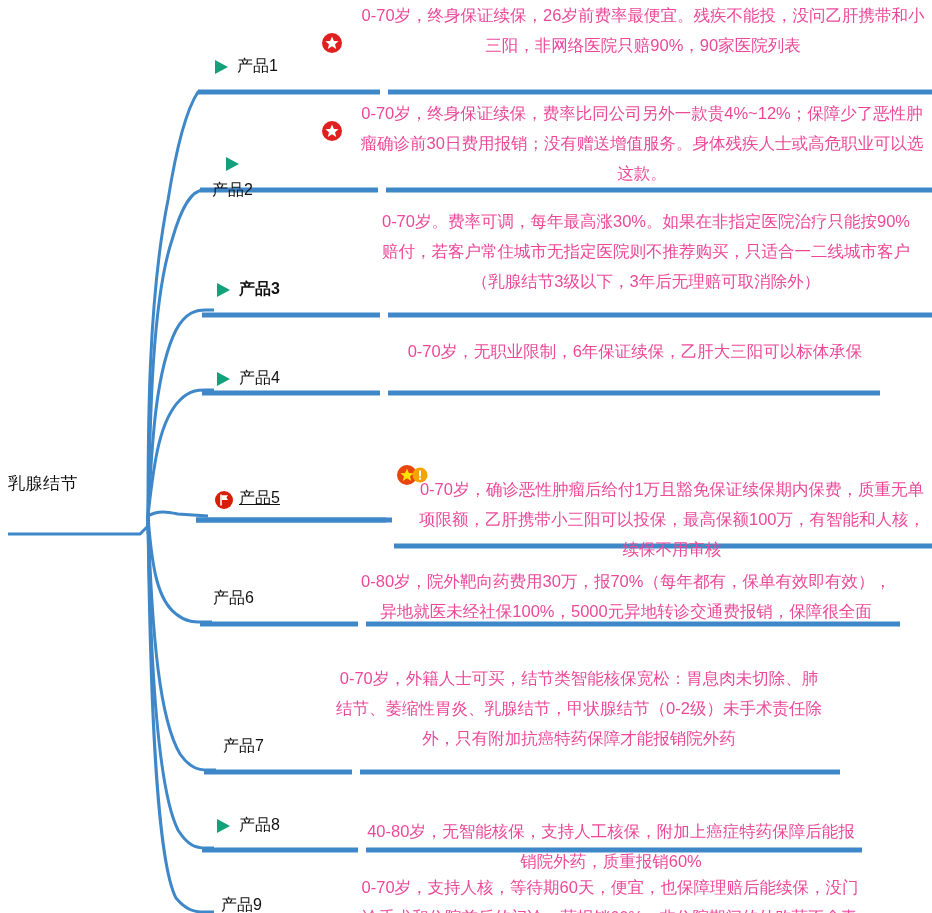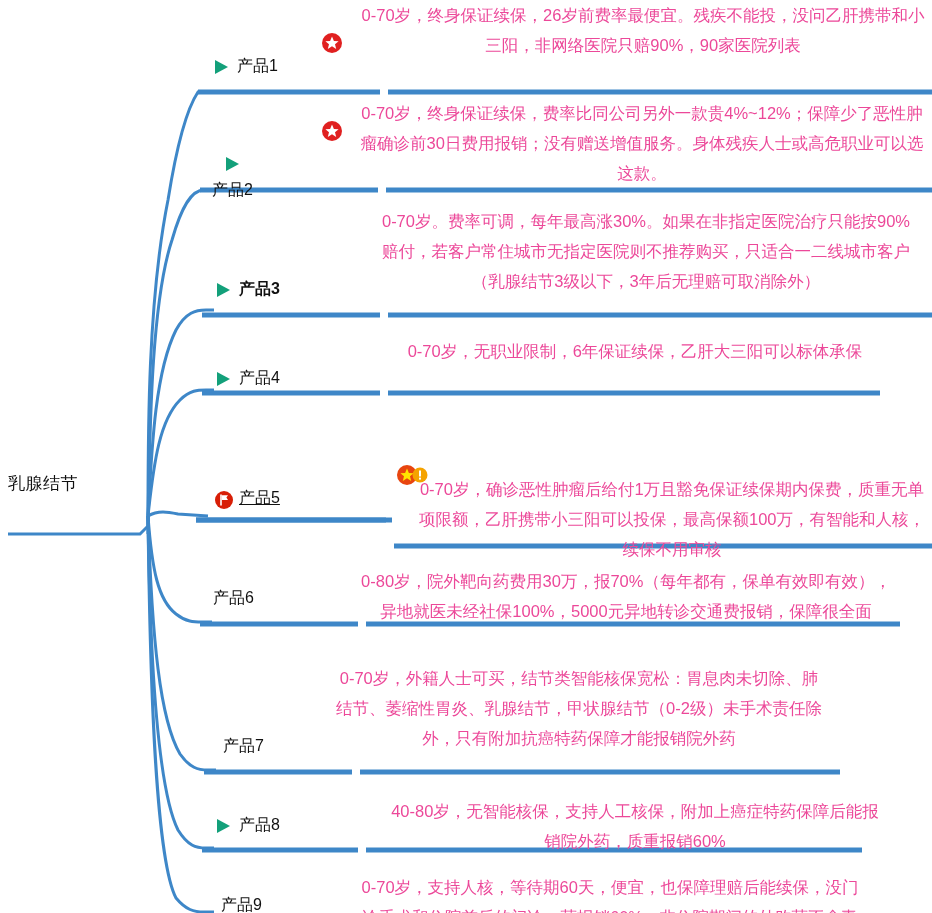--- a/index.html
+++ b/index.html
@@ -238,21 +238,21 @@
 
   <div class="branch">
     <div class="branch-label" style="left:214px; top:815px;">
       <span class="marker">
         <svg width="18" height="18" viewBox="0 0 18 18">
             <polygon points="3,2 16,9 3,16" fill="#13a07a"></polygon>
           </svg>
       </span>
       <span>产品8</span>
     </div>
-    <div class="branch-text" style="left:360px; top:796px; width:502px;margin-left:24px;">40-80岁，无智能核保，支持人工核保，附加上癌症特药保障后能报销院外药，质重报销60%</div>
+    <div class="branch-text" style="left:360px; top:816px; width:502px;">40-80岁，无智能核保，支持人工核保，附加上癌症特药保障后能报销院外药，质重报销60%</div>
   </div>
 
   <div class="branch">
     <div class="branch-label" style="left:214px; top:895px;">
       <span class="marker marker-empty"></span>
       <span>产品9</span>
     </div>
     <div class="branch-text" style="left:360px; top:872px; width:500px;">0-70岁，支持人核，等待期60天，便宜，也保障理赔后能续保，没门诊手术和住院前后的门诊，药报销60%，非住院期间的外购药不含毒</div>
   </div>
 

